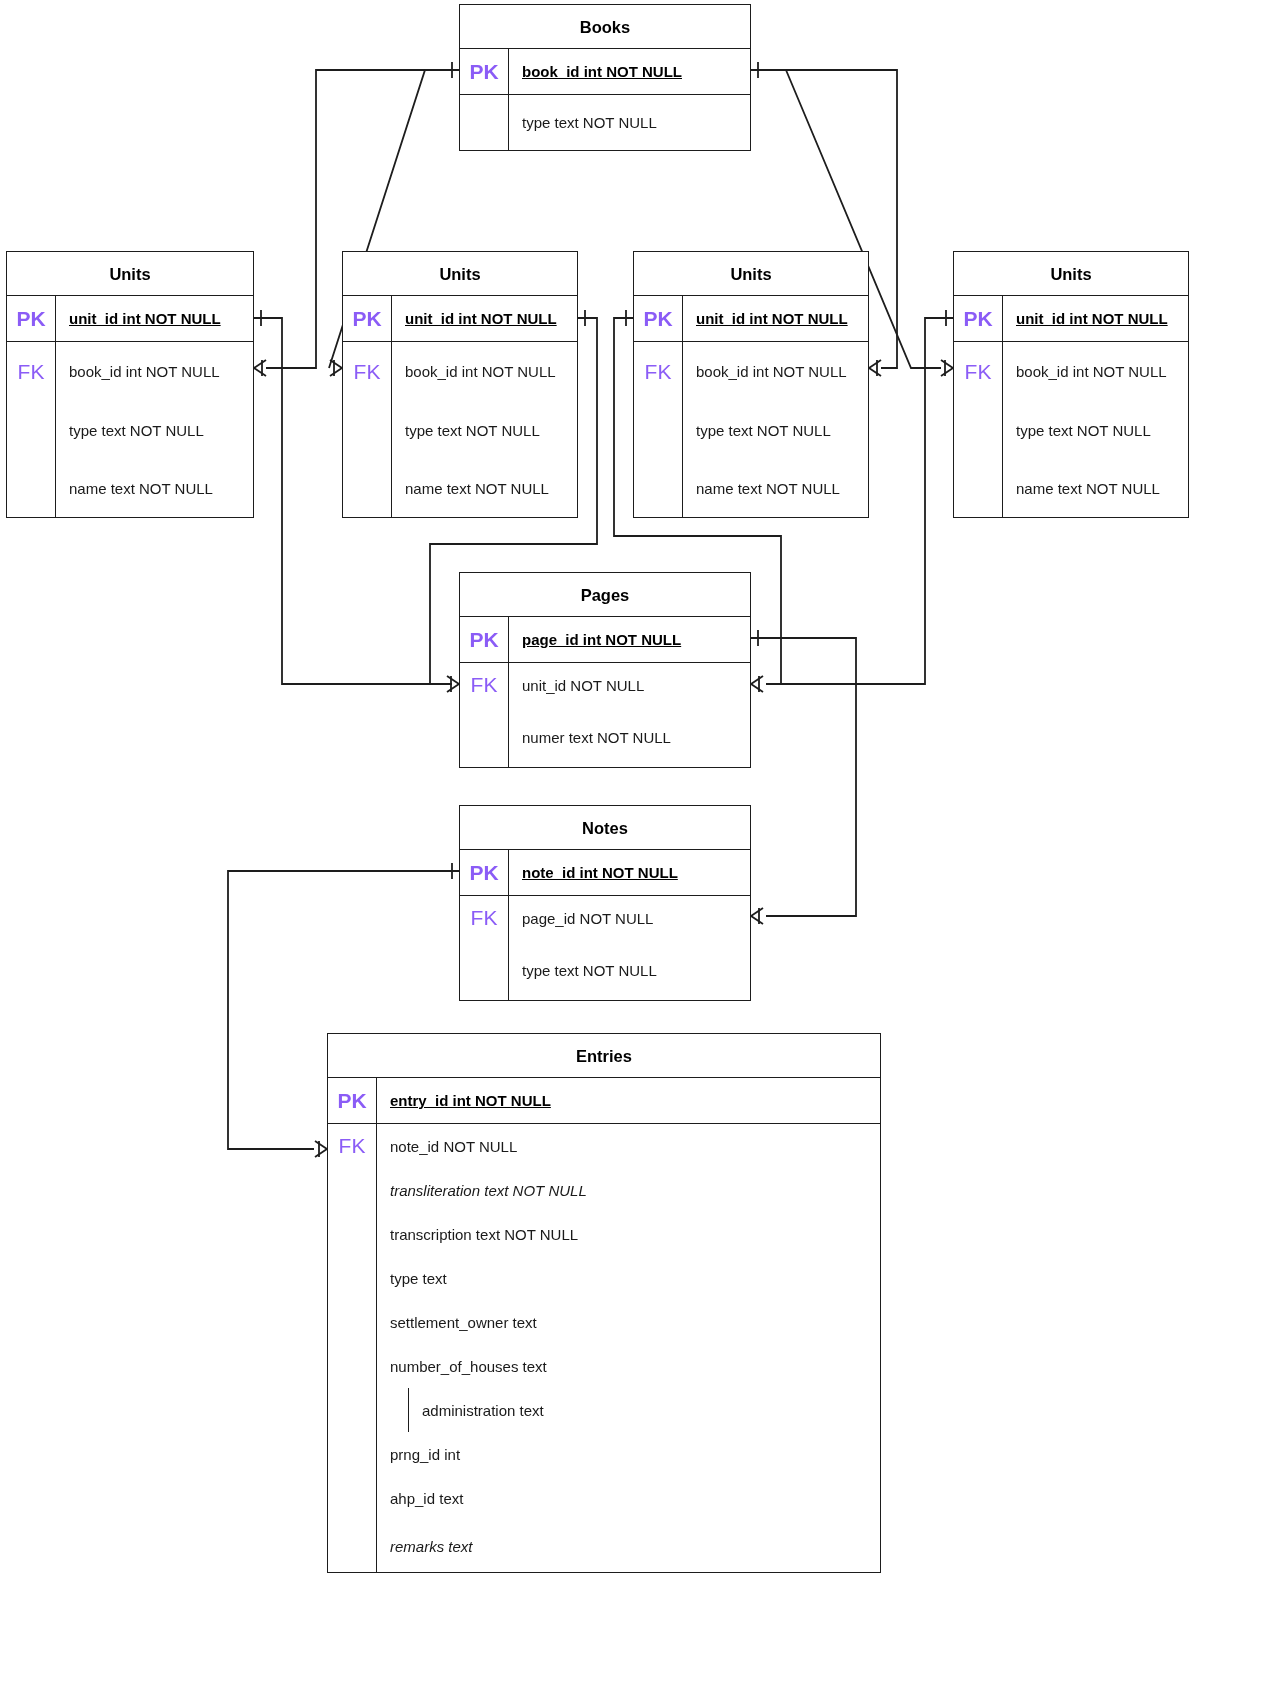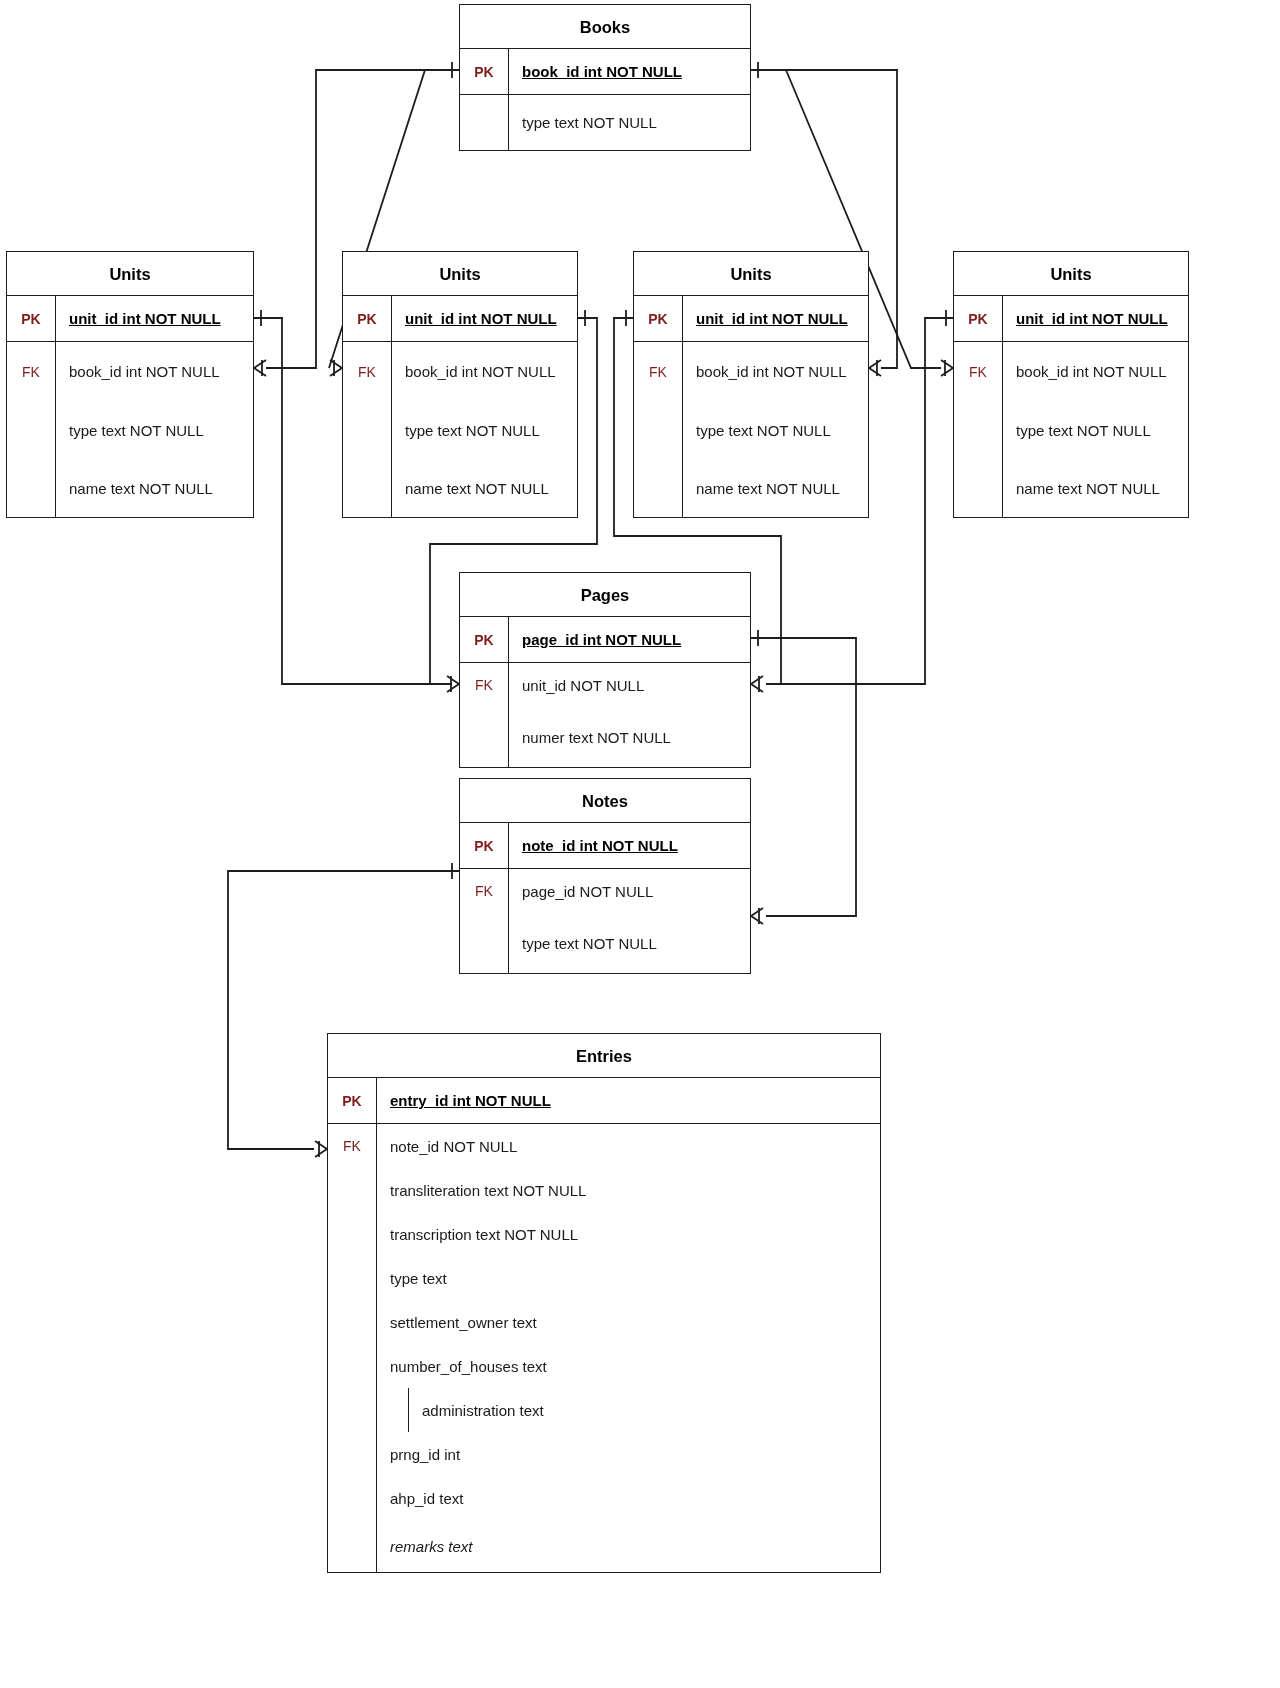--- a/index.html
+++ b/index.html
@@ -51,22 +51,22 @@
     align-items: center;
   }
   .attr-row.pk-row {
     border-bottom: 1.6px solid #1d1d1d;
   }
   .key-cell {
     box-sizing: border-box;
     width: 48px;
     flex: 0 0 48px;
     text-align: center;
-    font-size: 14px;
-    color: #7f1d1d;
+    font-size: 21px;
+    color: #8b5cf6;
     align-self: stretch;
     display: flex;
     align-items: center;
     justify-content: center;
   }
   .key-cell.is-pk {
     font-weight: bold;
   }
   .name-cell {
     box-sizing: border-box;
@@ -341,21 +341,21 @@
         </div>
         <div class="attr-row" style="height: 60px;">
           <div class="key-cell"></div>
           <div class="name-cell">
             <span class="t">numer text NOT NULL</span>
           </div>
         </div>
         <div class="divider"></div>
       </div>
     </div>
-    <div class="entity" style="left: 459px; top: 778px; width: 292px;">
+    <div class="entity" style="left: 459px; top: 805px; width: 292px;">
       <div class="ent-title" style="height: 44px; line-height: 44px;">Notes</div>
       <div class="ent-body">
         <div class="attr-row pk-row" style="height: 46px;">
           <div class="key-cell is-pk">PK</div>
           <div class="name-cell is-pk">
             <span class="t">note_id int NOT NULL</span>
           </div>
         </div>
         <div class="attr-row" style="height: 44px;">
           <div class="key-cell">FK</div>
@@ -380,21 +380,21 @@
           <div class="name-cell is-pk">
             <span class="t">entry_id int NOT NULL</span>
           </div>
         </div>
         <div class="attr-row" style="height: 44px;">
           <div class="key-cell">FK</div>
           <div class="name-cell">
             <span class="t">note_id NOT NULL</span>
           </div>
         </div>
-        <div class="attr-row" style="height: 44px;">
+        <div class="attr-row" style="height: 44px; font-style: italic;">
           <div class="key-cell"></div>
           <div class="name-cell">
             <span class="t">transliteration text NOT NULL</span>
           </div>
         </div>
         <div class="attr-row" style="height: 44px;">
           <div class="key-cell"></div>
           <div class="name-cell">
             <span class="t">transcription text NOT NULL</span>
           </div>

